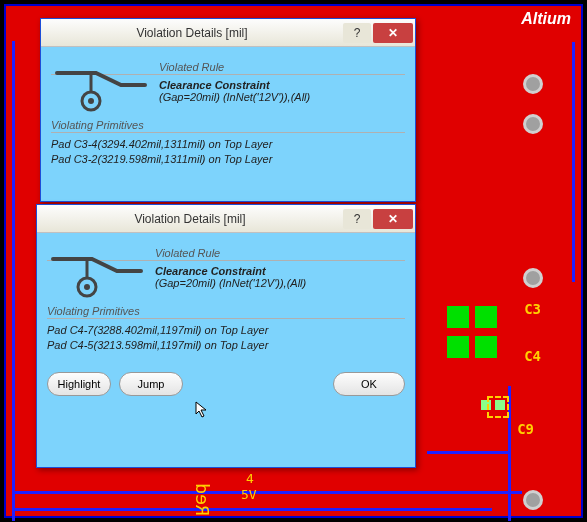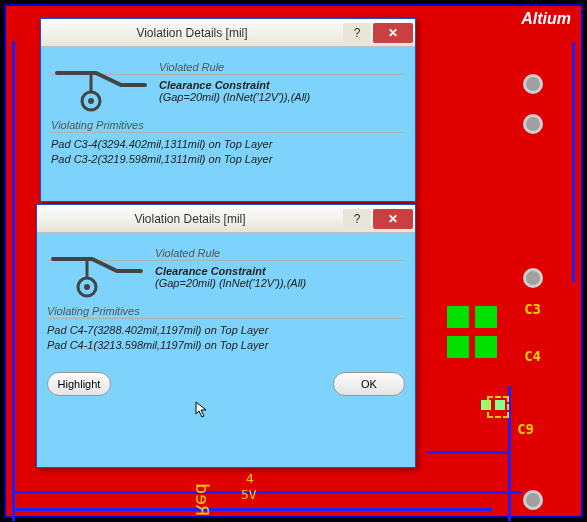--- a/index.html
+++ b/index.html
@@ -245,25 +245,26 @@
       </svg>
     </div>
     <div>
       <div class="section-head">Violated Rule</div>
       <div class="rule-name">Clearance Constraint</div>
       <div class="rule-desc">(Gap=20mil) (InNet('12V')),(All)</div>
     </div>
     <div class="violating">
       <div class="section-head">Violating Primitives</div>
       <div class="prim-line">Pad C4-7(3288.402mil,1197mil) on Top Layer</div>
-      <div class="prim-line">Pad C4-1(3213.598mil,1197mil) on Top Layer</div>
+      <div class="prim-line">Pad C4-5(3213.598mil,1197mil) on Top Layer</div>
     </div>
   </div>
   <div class="button-row">
     <button class="dlg-btn">Highlight</button>
+    <button class="dlg-btn">Jump</button>
     <div class="spacer"></div>
     <button class="dlg-btn" style="min-width:72px;margin-left:44px;">OK</button>
   </div>
 
   <svg class="cursor" style="left:158px; top:196px;" viewBox="0 0 14 18">
     <path d="M1,1 L1,13 L4,10 L7,16 L9,15 L6,9 L11,9 Z" fill="#fff" stroke="#000" stroke-width="1"></path>
   </svg>
 </div>
 
 </body></html>

